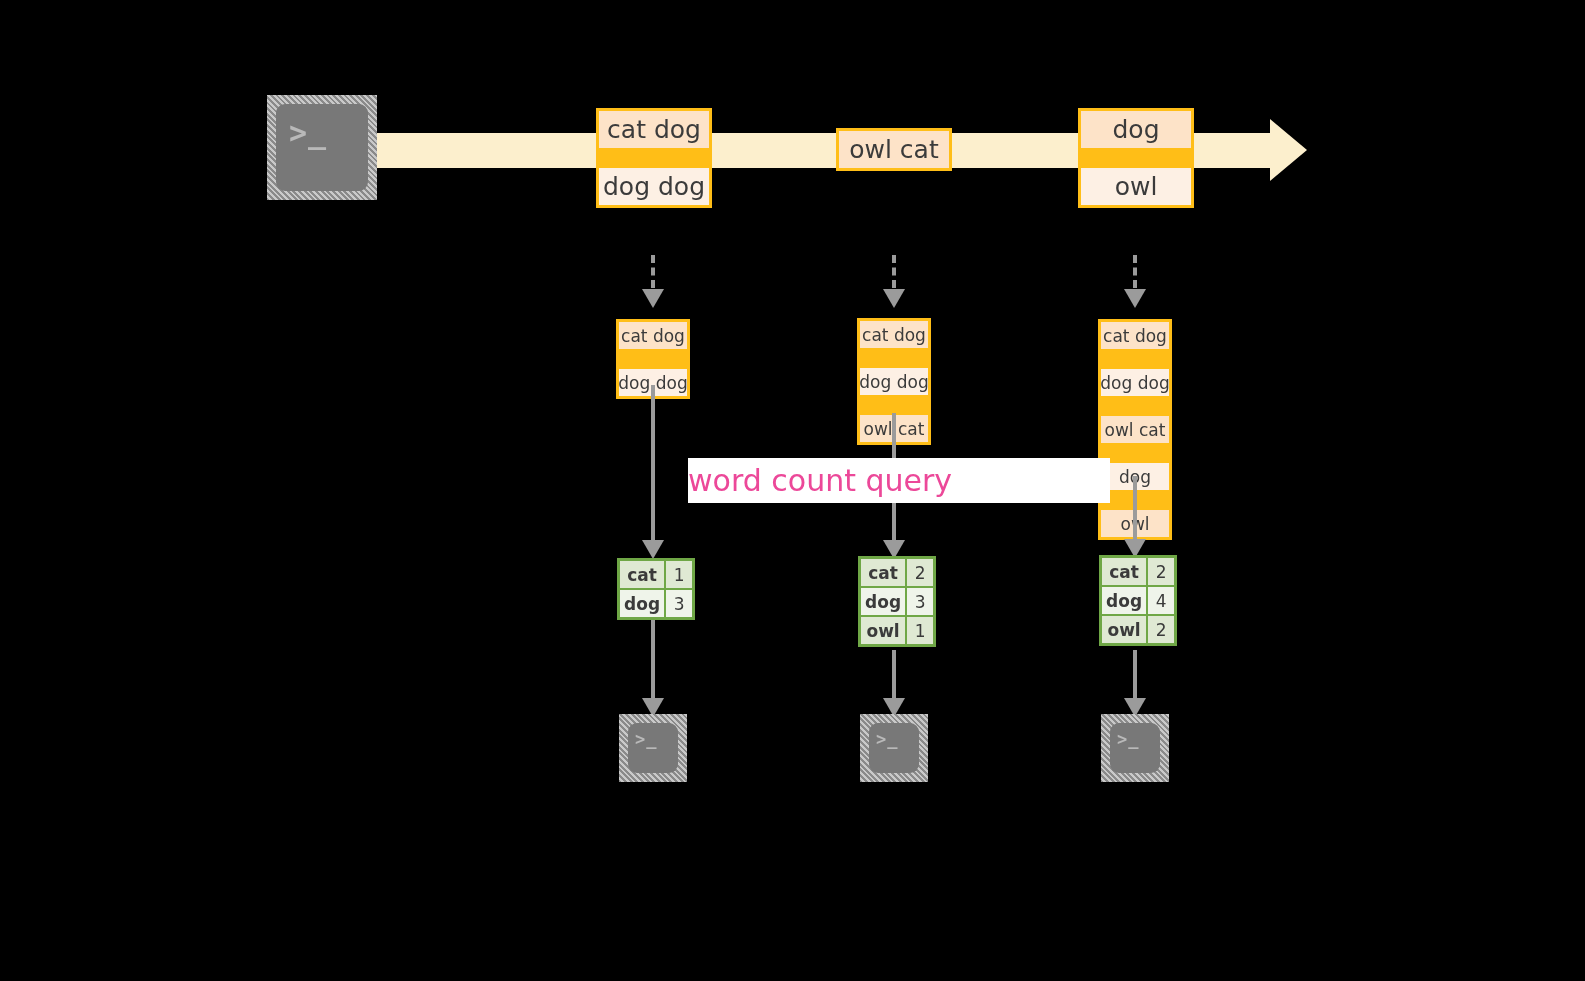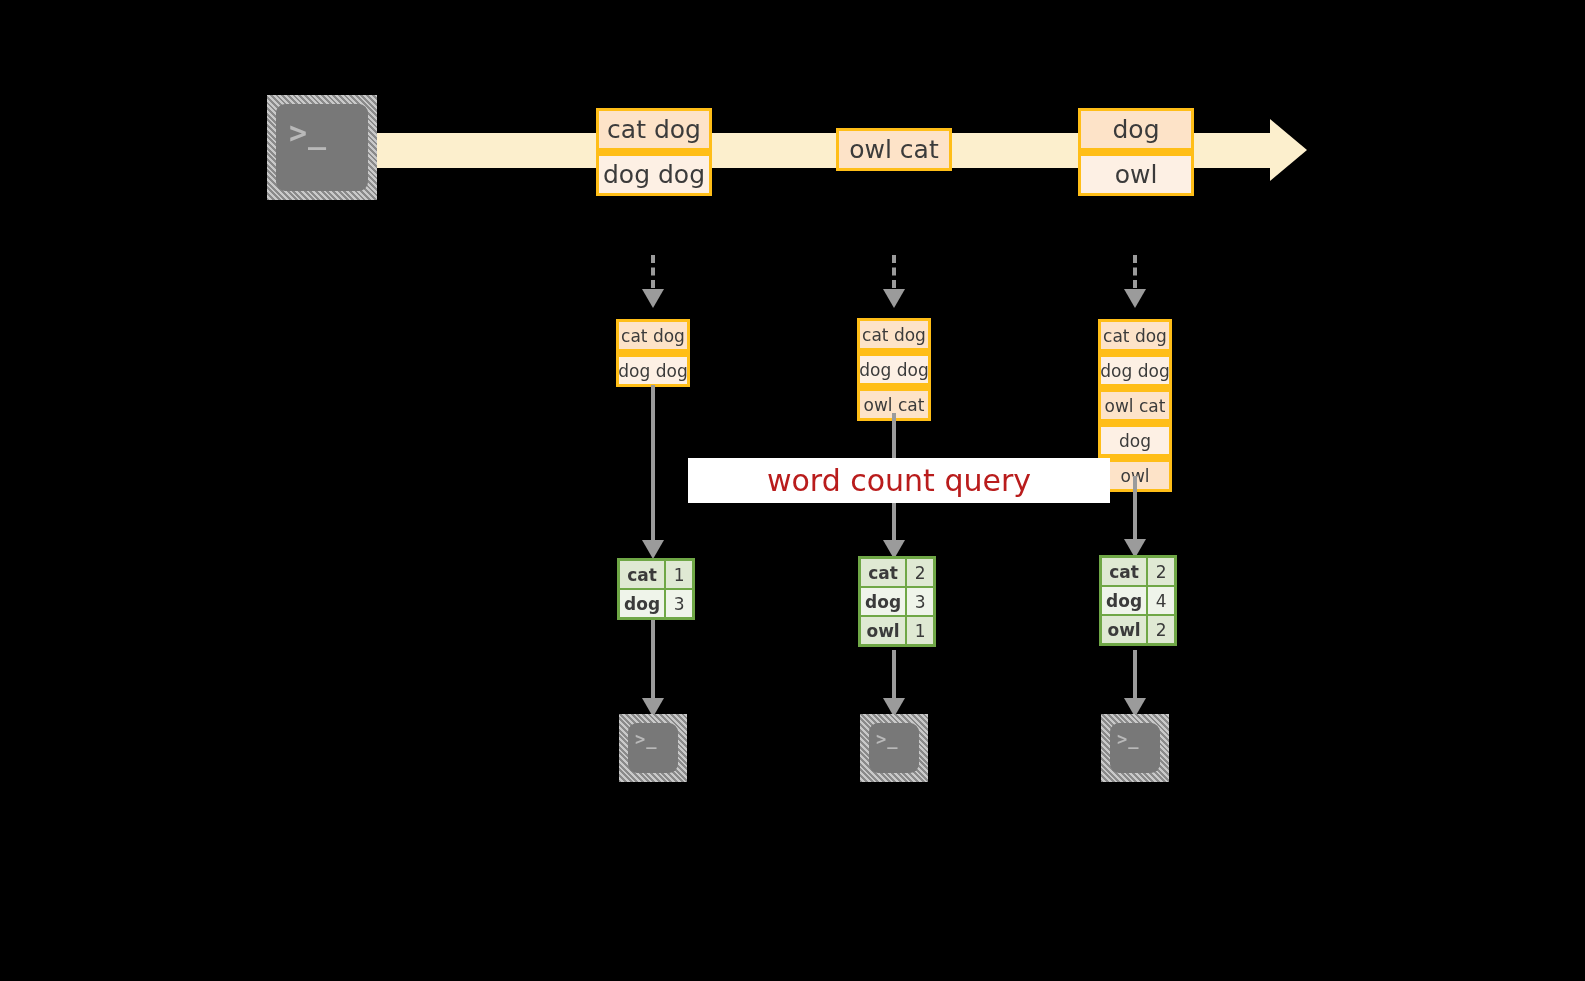--- a/index.html
+++ b/index.html
@@ -80,21 +80,21 @@
     box-sizing: border-box;
     display: flex;
     align-items: center;
     justify-content: center;
     color: #3b3b3b;
     white-space: nowrap;
     flex: 1 1 auto;
   }
   .msg-row.fill-a { background: #FDE3C8; }
   .msg-row.fill-b { background: #FDF0E4; }
-  .msg-row + .msg-row { margin-top: 8px; }
+  .msg-row + .msg-row { margin-top: 20px; }
 
   .msg-stack.large .msg-row { font-size: 25px; height: 37px; }
   .msg-stack.small .msg-row { font-size: 17px; height: 27px; }
 
   
   .result-table {
     position: absolute;
     box-sizing: border-box;
     border: 3px solid #6FA746;
     background: #6FA746;
@@ -146,22 +146,21 @@
     border-right: 11px solid transparent;
     border-top: 19px solid #9B9B9B;
   }
 
   
   .query-label {
     position: absolute;
     background: #FFFFFF;
     display: flex;
     align-items: center;
-    justify-content: center;
-    color: #b91c1c;
+    color: #ec4899;
     font-size: 30px;
     white-space: nowrap;
   }
 </style>
 </head>
 <body>
 
 <div id="stage">
 
   <div class="stream-band" style="left:368px; top:133px; width:230px; height:35px;"></div>

